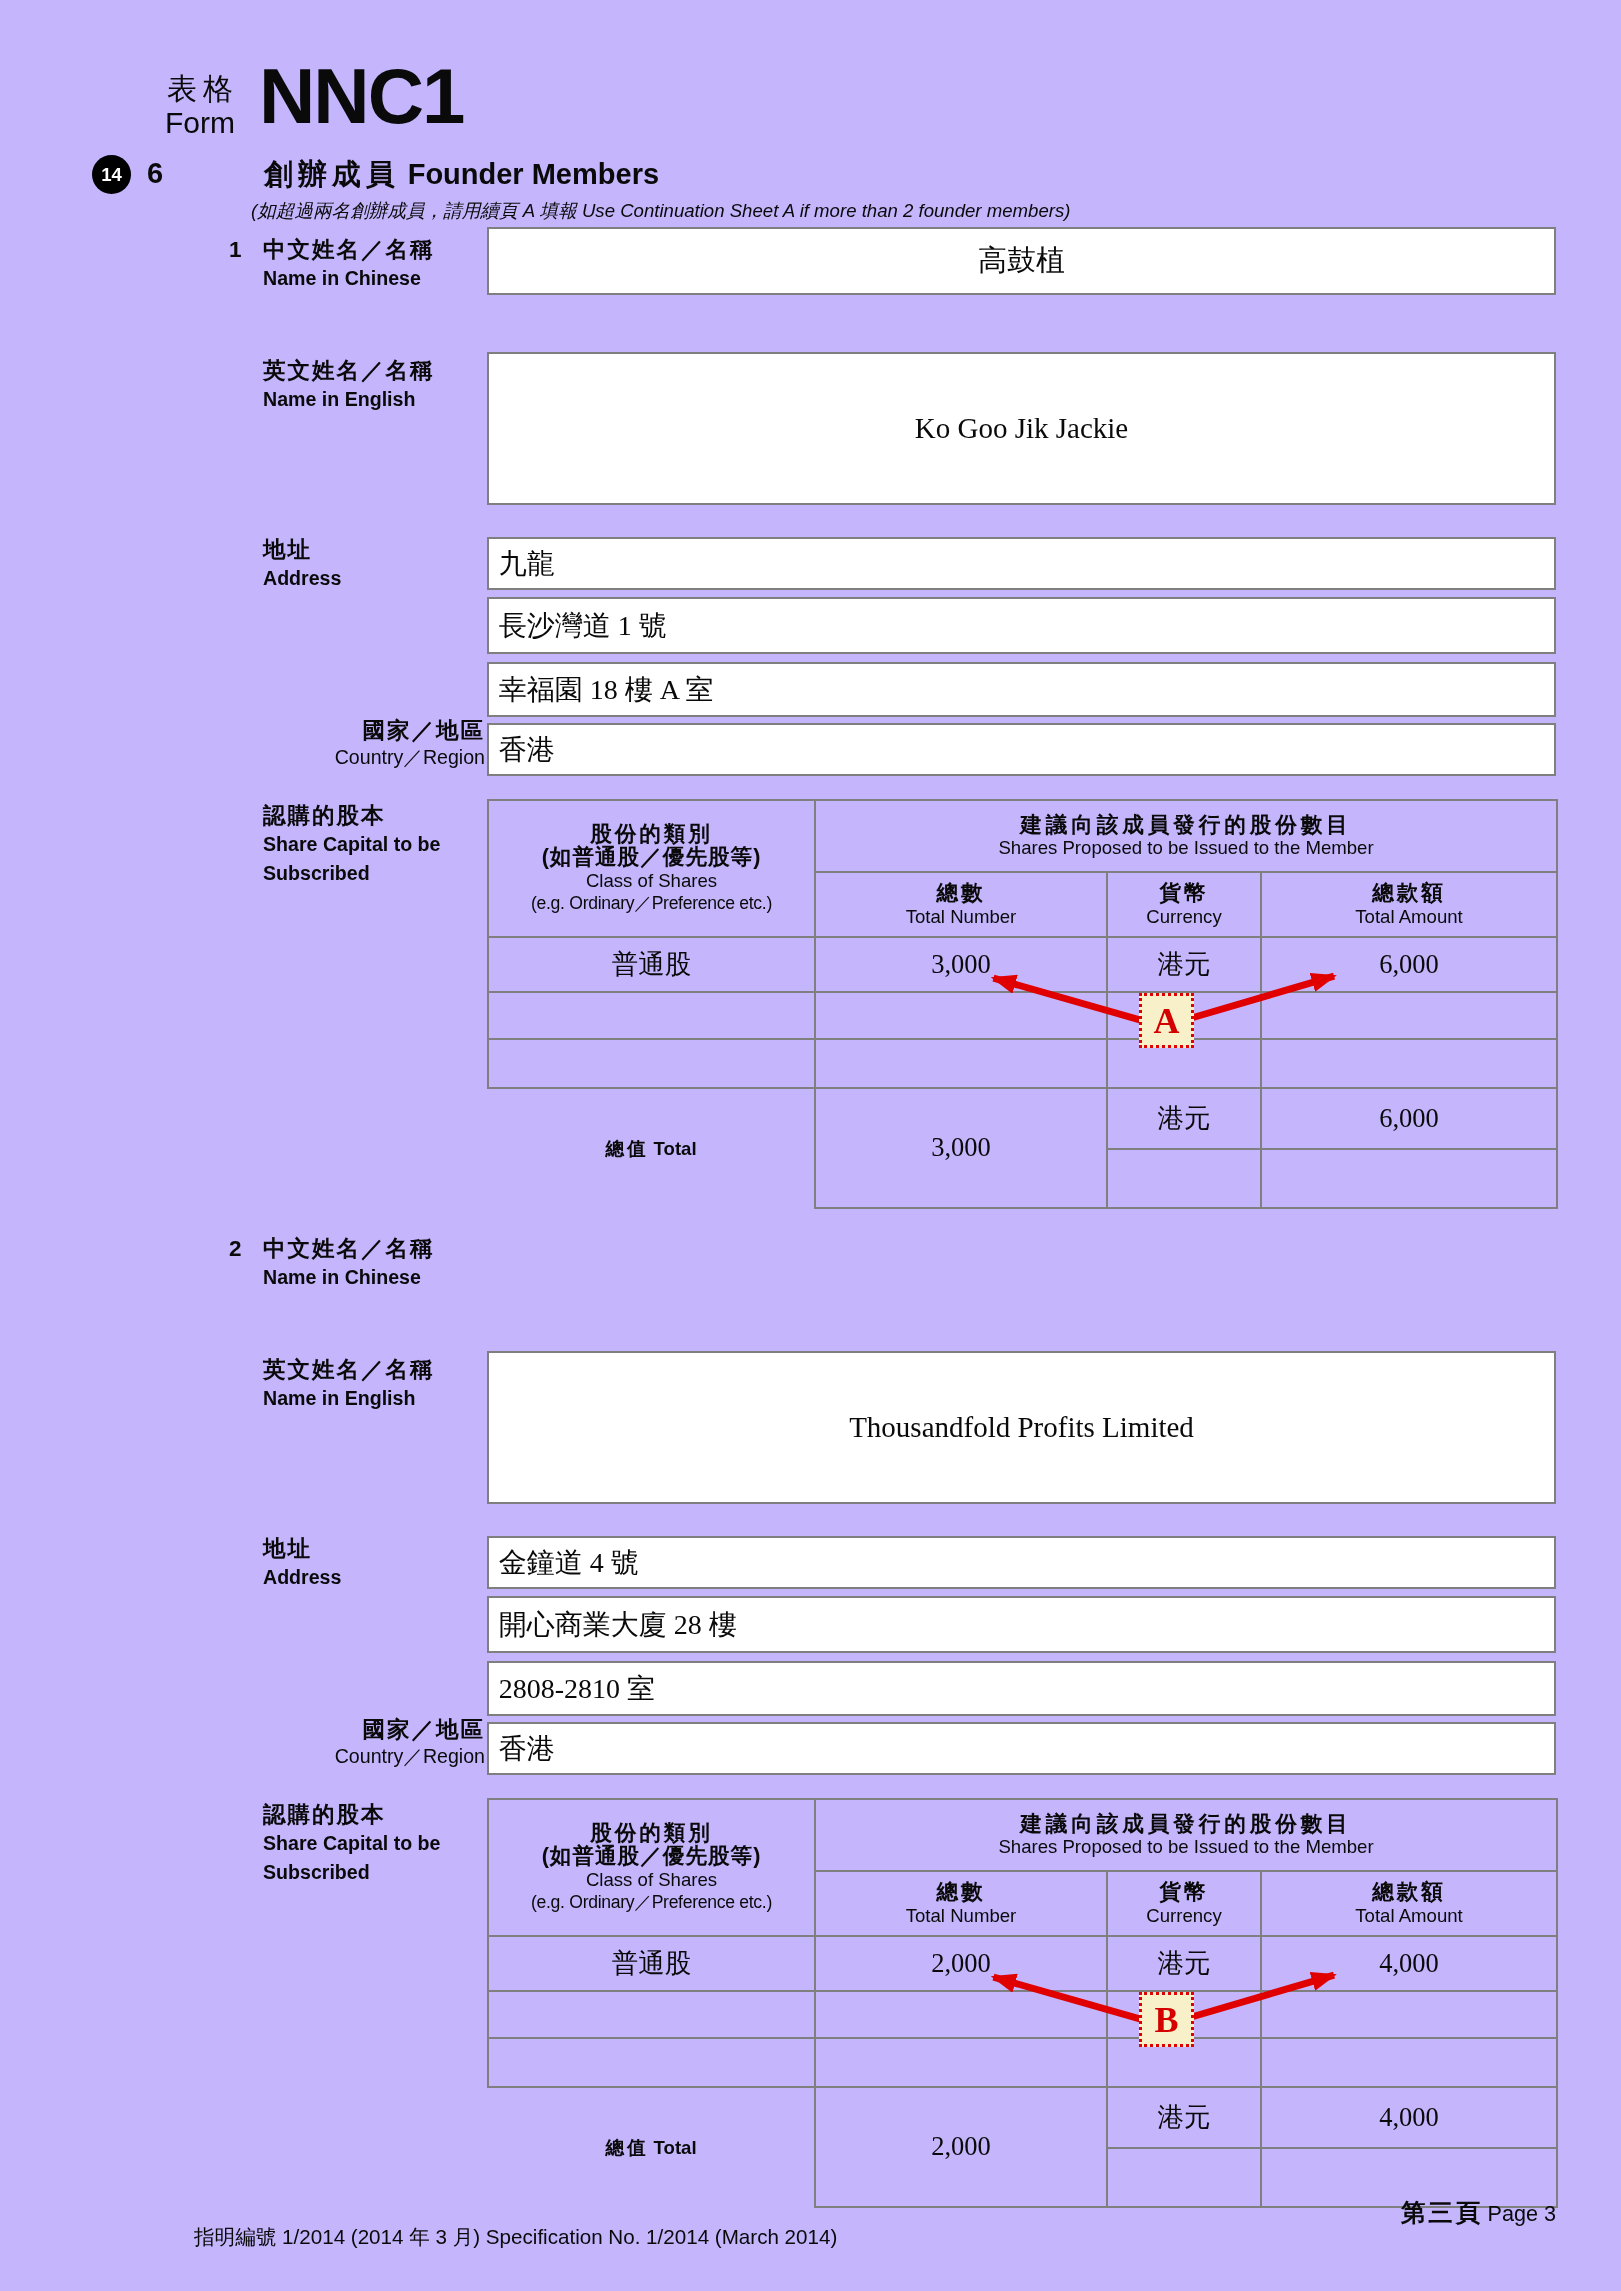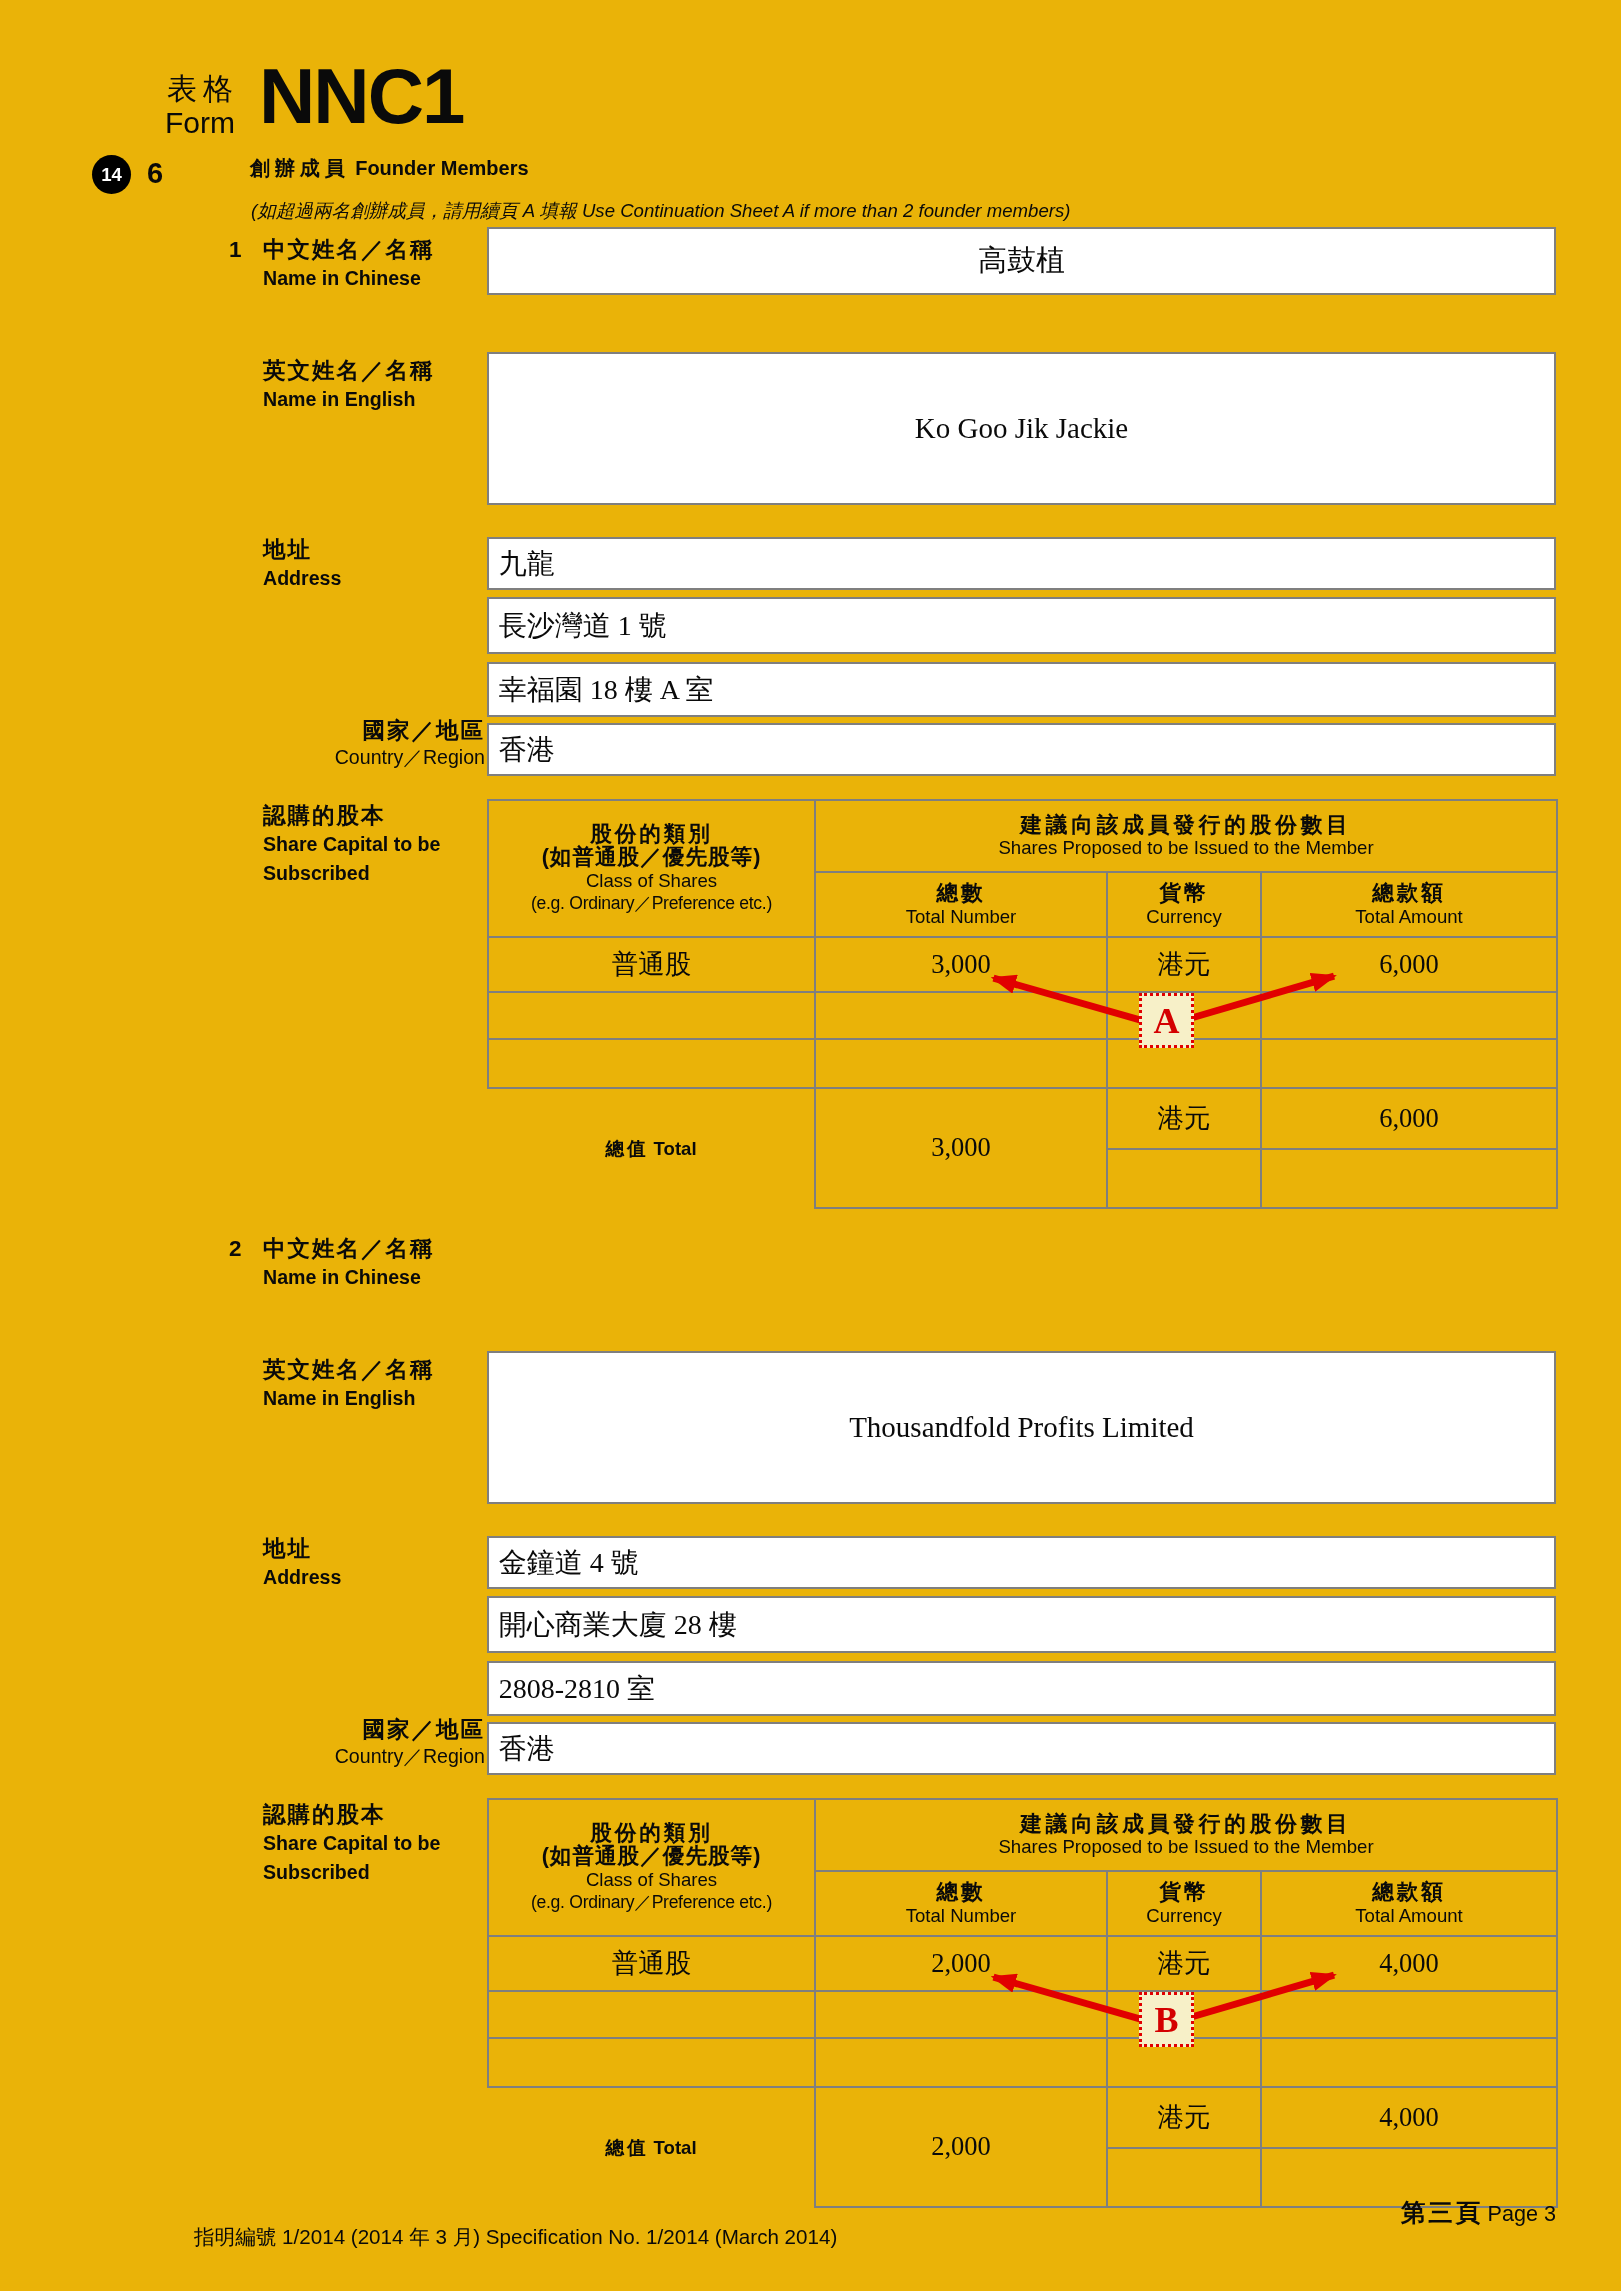--- a/index.html
+++ b/index.html
@@ -1,33 +1,33 @@
 <!DOCTYPE html>
 <html><head>
 <meta charset="utf-8">
 <style>
   html,body{margin:0;padding:0;background:#e8e8e8;}
   .page{
-    position:relative;width:1621px;height:2292px;background:#eab308;
+    position:relative;width:1621px;height:2292px;background:#c4b5fd;
     font-family:"Liberation Sans","DejaVu Sans",sans-serif;color:#0a0a0a;
     overflow:hidden;margin:0 auto;
   }
   .abs{position:absolute;}
 
   
   .form-tag-zh{left:167px;top:69px;font-size:30px;letter-spacing:5.9px;}
   .form-tag-en{left:165px;top:106px;font-size:30px;}
   .form-code{left:259px;top:51px;font-size:78px;font-weight:bold;letter-spacing:-2px;}
   .sec-badge{
     left:92px;top:155px;width:39px;height:39px;border-radius:50%;
     background:#000;color:#fff;font-size:18.6px;font-weight:bold;
     display:flex;align-items:center;justify-content:center;
   }
   .sec-num{left:147px;top:157px;font-size:29px;font-weight:bold;}
-  .sec-title{left:250px;top:155px;font-size:20px;font-weight:bold;}
+  .sec-title{left:264px;top:155px;font-size:29px;font-weight:bold;}
   .sec-title .zh{letter-spacing:4.9px;}
   .sec-note{left:251px;top:198px;font-size:18.6px;font-style:italic;white-space:nowrap;}
 
   
   .member{position:absolute;left:0;width:1621px;height:990px;}
   .member.m1{top:221px;}
   .member.m2{top:1220px;}
 
   .fld-num{position:absolute;left:229px;top:15.7px;font-size:22.5px;font-weight:bold;}
   .lbl{position:absolute;left:263px;line-height:29px;}

